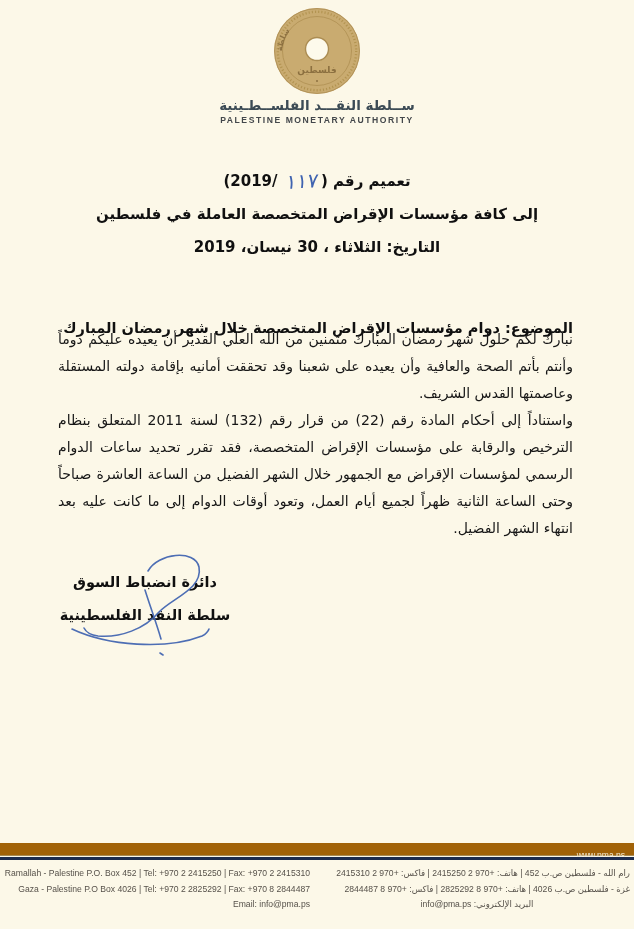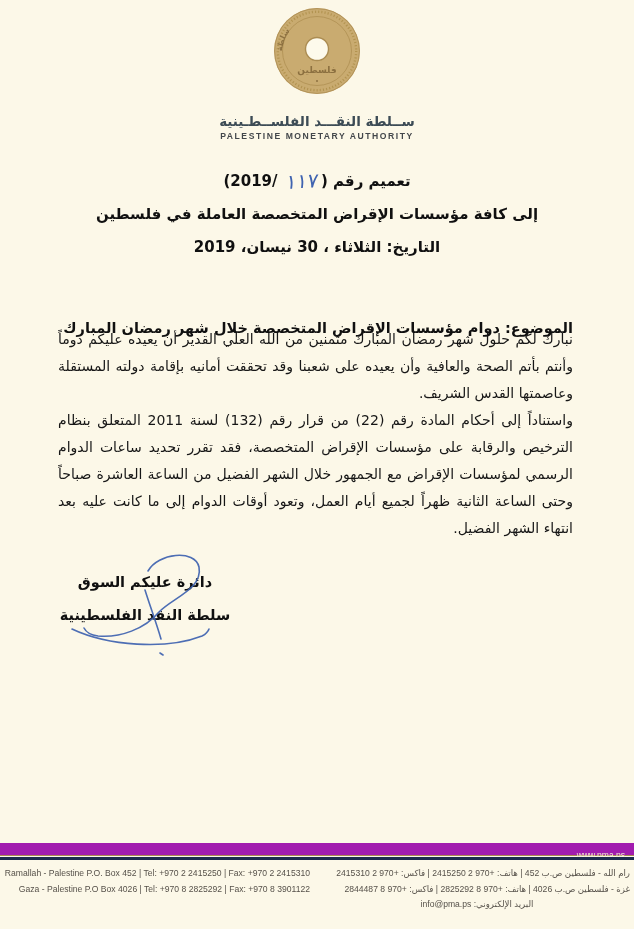--- a/index.html
+++ b/index.html
@@ -11,21 +11,21 @@
     background:#fcf8e8;
     font-family:"DejaVu Sans", sans-serif;
     color:#1b1b1b;
     direction:rtl;
     overflow:hidden;
   }
   
   .logo-wrap { position:absolute; top:7px; left:0; right:0; text-align:center; }
   .seal { display:block; margin:0 auto; }
   .authority-ar {
-    margin-top:18px; font-size:13.5px; font-weight:bold; color:#3c4b55;
+    margin-top:2px; font-size:13.5px; font-weight:bold; color:#3c4b55;
     letter-spacing:.5px;
   }
   .authority-en {
     margin-top:2px; font-size:8.6px; font-weight:bold; color:#43474b;
     letter-spacing:1.55px; direction:ltr;
     font-family:"Liberation Sans","DejaVu Sans",sans-serif;
   }
   
   .head-block {
     position:absolute; top:163px; left:0; right:0;
@@ -52,21 +52,21 @@
   
   .sig-block {
     position:absolute; top:574px; left:56px; width:178px;
     text-align:center; font-weight:bold; font-size:14.5px; color:#101010;
   }
   .sig-line2 { margin-top:17px; }
   .sig-ink { position:absolute; top:548px; left:48px; pointer-events:none; }
   
   .footer-band {
     position:absolute; top:843px; left:0; right:0; height:13px;
-    background:#a21caf; border-bottom:1px solid #a88a52;
+    background:#a16207; border-bottom:1px solid #a88a52;
     direction:ltr; text-align:right;
   }
   .footer-band .site {
     display:inline-block; padding-right:9px; font-size:8.5px; line-height:13px;
     color:#f2ead2; font-family:"Liberation Sans","DejaVu Sans",sans-serif;
   }
   .footer-navy { position:absolute; top:857px; left:0; right:0; height:3px; background:#1d2c4e; }
   .contacts {
     position:absolute; top:866px; left:4px; right:4px;
     display:flex; direction:ltr; gap:14px;
@@ -115,40 +115,41 @@
   </div>
 
   <div class="subject-line">الموضوع: دوام مؤسسات الإقراض المتخصصة خلال شهر رمضان المبارك</div>
 
   <div class="body-block">
     <p>نبارك لكم حلول شهر رمضان المبارك متمنين من الله العلي القدير أن يعيده عليكم دوماً وأنتم بأتم الصحة والعافية وأن يعيده على شعبنا وقد تحققت أمانيه بإقامة دولته المستقلة وعاصمتها القدس الشريف.</p>
     <p>واستناداً إلى أحكام المادة رقم (22) من قرار رقم (132) لسنة 2011 المتعلق بنظام الترخيص والرقابة على مؤسسات الإقراض المتخصصة، فقد تقرر تحديد ساعات الدوام الرسمي لمؤسسات الإقراض مع الجمهور خلال الشهر الفضيل من الساعة العاشرة صباحاً وحتى الساعة الثانية ظهراً لجميع أيام العمل، وتعود أوقات الدوام إلى ما كانت عليه بعد انتهاء الشهر الفضيل.</p>
   </div>
 
   <div class="sig-block">
-    <div>دائرة عليكم السوق</div>
+    <div>دائرة انضباط السوق</div>
     <div class="sig-line2">سلطة النقد الفلسطينية</div>
   </div>
   <svg class="sig-ink" width="195" height="118" viewBox="0 0 195 118">
     <g fill="none" stroke="#3f63b0" stroke-width="1.6" stroke-linecap="round" opacity="0.92">
       <path d="M 100,23 C 110,5 147,1 151,19 C 155,41 124,50 111,64 C 97,81 72,90 50,88 C 42,87 38,84 36,80"></path>
       <path d="M 97,42 C 102,58 108,74 113,91"></path>
       <path d="M 24,81 C 60,98 118,102 154,88 C 158,86 160,84 161,81"></path>
       <path d="M 112,105 l 3,2"></path>
     </g>
   </svg>
 
   <div class="footer-band">
     <span class="site">www.pma.ps</span>
   </div>
   <div class="footer-navy"></div>
   <div class="contacts">
     <div class="col col-en">
       <div>Ramallah - Palestine P.O. Box 452  |  Tel: +970 2 2415250  |  Fax: +970 2 2415310</div>
-      <div>Gaza - Palestine P.O Box 4026  |  Tel:  +970 8 2825292   |  Fax: +970 8 3901122</div>
+      <div>Gaza - Palestine P.O Box 4026  |  Tel:  +970 2 2825292   |  Fax: +970 8 2844487</div>
+      <div>Email:  info@pma.ps</div>
     </div>
     <div class="col col-ar">
       <div>رام الله - فلسطين ص.ب 452  |  هاتف: +970 2 2415250  |  فاكس: +970 2 2415310</div>
       <div>غزة - فلسطين ص.ب 4026  |  هاتف: +970 8 2825292  |  فاكس: +970 8 2844487</div>
       <div class="ar-left">البريد الإلكتروني: info@pma.ps</div>
     </div>
   </div>
 
 </div>
 

